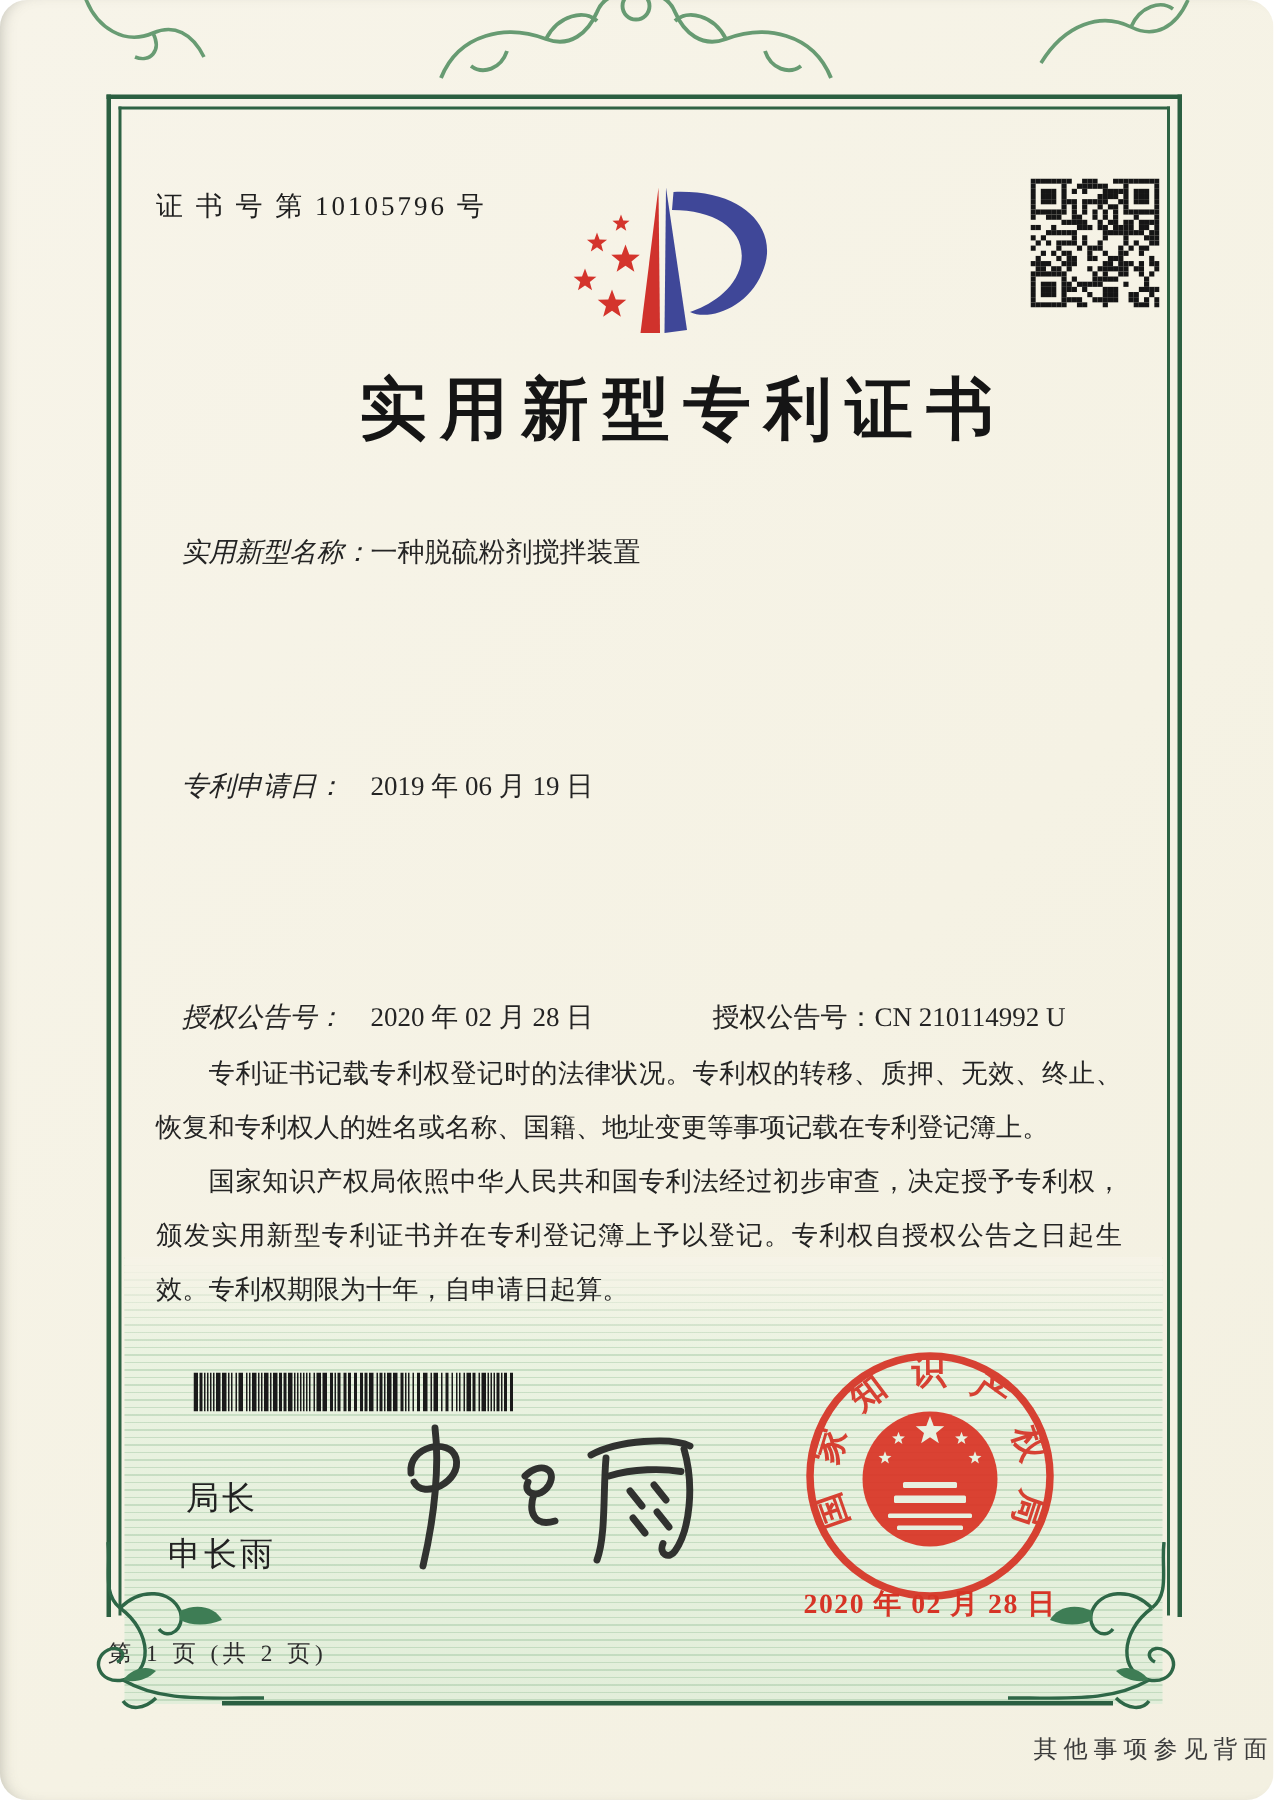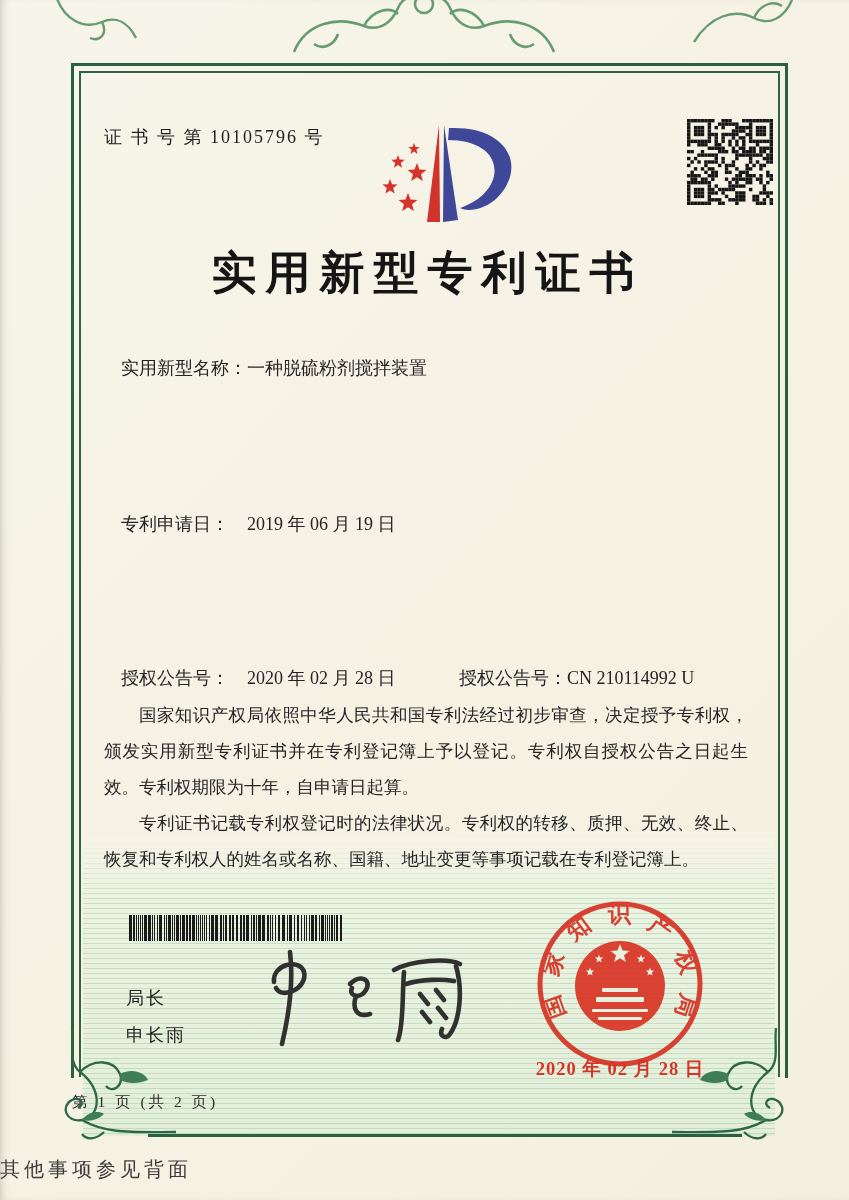--- a/index.html
+++ b/index.html
@@ -1,20 +1,21 @@
 <!DOCTYPE html>
 <html><head>
 <meta charset="utf-8">
 <style>
   html,body{margin:0;padding:0;background:#ffffff;}
   .page{
     position:relative;width:849px;height:1200px;overflow:hidden;
     background:linear-gradient(135deg,#f7f4e9 0%,#f5f2e4 60%,#f3f0e1 100%);
     font-family:"Liberation Serif","DejaVu Serif",serif;color:#1f1f1f;
     box-shadow:inset 6px 0 10px -6px rgba(120,120,110,.45);
+    border-radius:18px;
   }
   
   .border-outer{position:absolute;left:71px;top:63px;width:711px;height:1012px;
     border-top:3px solid #2b5f41;border-left:3px solid #2b5f41;border-right:3px solid #2b5f41;}
   .border-inner{position:absolute;left:79px;top:71px;width:697px;height:1004px;
     border-top:2px solid #2e6344;border-left:2px solid #2e6344;border-right:2px solid #2e6344;}
   
   .green-zone{position:absolute;left:83px;top:838px;width:692px;height:298px;
     background:
       repeating-linear-gradient(to bottom,rgba(122,176,130,.30) 0 1px,rgba(0,0,0,0) 1px 5px),
@@ -24,43 +25,43 @@
   .bottom-line{position:absolute;left:148px;top:1134px;width:594px;height:2.5px;background:#2b5f41;}
   .flourish{position:absolute;width:118px;height:112px;}
   .fl-left{left:58px;top:1028px;}
   .fl-right{left:672px;top:1028px;transform:scaleX(-1);}
   .orn{position:absolute;opacity:.85;}
 
   .cert-no{position:absolute;left:104px;top:125px;font-size:18px;letter-spacing:2px;}
   .logo{position:absolute;left:362px;top:110px;width:180px;height:132px;}
   .qr{position:absolute;left:687px;top:119px;width:86px;height:86px;}
   .title{position:absolute;left:72px;top:243px;width:711px;margin:0;text-align:center;
-    font-size:45px;font-weight:700;letter-spacing:9px;color:#151515;}
+    font-size:45px;font-weight:700;letter-spacing:9px;color:#151515;padding-left:28px;}
 
   .frow{position:absolute;left:121px;font-size:18px;white-space:nowrap;color:#242424;}
-  .flabel{display:inline-block;min-width:126px;}
-  .grant-pair2{position:absolute;left:338px;top:0;white-space:nowrap;}
+  .flabel{display:inline-block;min-width:126px;font-style:italic;}
+  .grant-pair2{position:absolute;left:354px;top:0;white-space:nowrap;}
   .r0{top:356px}.r1{top:408px}.r2{top:460px}.r3{top:512px}.r4{top:562px}.r5{top:612px}.r6{top:666px}
 
   .paras{position:absolute;left:104px;top:697px;width:644px;font-size:17.5px;
     line-height:36px;text-align:justify;color:#242424;}
   .paras p{margin:0;text-indent:2em;}
 
   .barcode{position:absolute;left:129px;top:915px;width:216px;height:26px;}
-  .signer{position:absolute;left:126px;top:980px;font-size:18px;line-height:37px;letter-spacing:2px;color:#222;}
+  .signer{position:absolute;left:112px;top:980px;font-size:22px;line-height:37px;letter-spacing:2px;color:#222;text-align:center;}
   .signature{position:absolute;left:252px;top:946px;width:220px;height:108px;}
 
   .seal{position:absolute;left:528px;top:892px;width:184px;height:184px;opacity:.93;}
   .seal-date{position:absolute;left:528px;top:1056px;width:184px;text-align:center;
     color:#d63426;font-size:18.5px;font-weight:700;letter-spacing:1px;}
 
   .page-no{position:absolute;left:72px;top:1092px;width:711px;text-align:left;
     font-size:15.5px;letter-spacing:3px;color:#2c2c2c;}
-  .back-note{position:absolute;left:0;top:1156px;width:849px;text-align:left;
-    font-size:20px;letter-spacing:4px;color:#3b3b3b;}
+  .back-note{position:absolute;left:0;top:1156px;width:849px;text-align:right;
+    font-size:16px;letter-spacing:4px;color:#3b3b3b;}
 </style>
 </head>
 <body>
 
 <div class="page">
 
   <svg class="orn" style="left:50px;top:-6px" width="92" height="50" viewBox="0 0 92 50">
     <g fill="none" stroke="#4f8c5e" stroke-width="2.4">
       <path d="M6,2 C14,26 34,36 52,28 C66,22 78,28 86,44"></path>
       <path d="M52,28 C58,40 50,48 40,44"></path>
@@ -448,22 +449,22 @@
     <span class="flabel">专利申请日：</span><span class="fvalue">2019 年 06 月 19 日</span>
   </div>
   <div class="frow r6">
     <span class="flabel">授权公告号：</span><span class="fvalue">2020 年 02 月 28 日</span>
     <span class="grant-pair2">
       <span>授权公告号：</span><span>CN 210114992 U</span>
     </span>
   </div>
 
   <div class="paras">
+    <p>专利证书记载专利权登记时的法律状况。专利权的转移、质押、无效、终止、恢复和专利权人的姓名或名称、国籍、地址变更等事项记载在专利登记簿上。</p>
     <p>国家知识产权局依照中华人民共和国专利法经过初步审查，决定授予专利权，颁发实用新型专利证书并在专利登记簿上予以登记。专利权自授权公告之日起生效。专利权期限为十年，自申请日起算。</p>
-    <p>专利证书记载专利权登记时的法律状况。专利权的转移、质押、无效、终止、恢复和专利权人的姓名或名称、国籍、地址变更等事项记载在专利登记簿上。</p>
   </div>
 
   <svg class="barcode" id="barcode-svg" viewBox="0 0 216 26" preserveAspectRatio="none">
       <rect x="0" y="0" width="3" height="26" fill="#1a1a1a"></rect>
       <rect x="4" y="0" width="2" height="26" fill="#1a1a1a"></rect>
       <rect x="7" y="0" width="1" height="26" fill="#1a1a1a"></rect>
       <rect x="9" y="0" width="1" height="26" fill="#1a1a1a"></rect>
       <rect x="11" y="0" width="1" height="26" fill="#1a1a1a"></rect>
       <rect x="13" y="0" width="1" height="26" fill="#1a1a1a"></rect>
       <rect x="15" y="0" width="3" height="26" fill="#1a1a1a"></rect>

